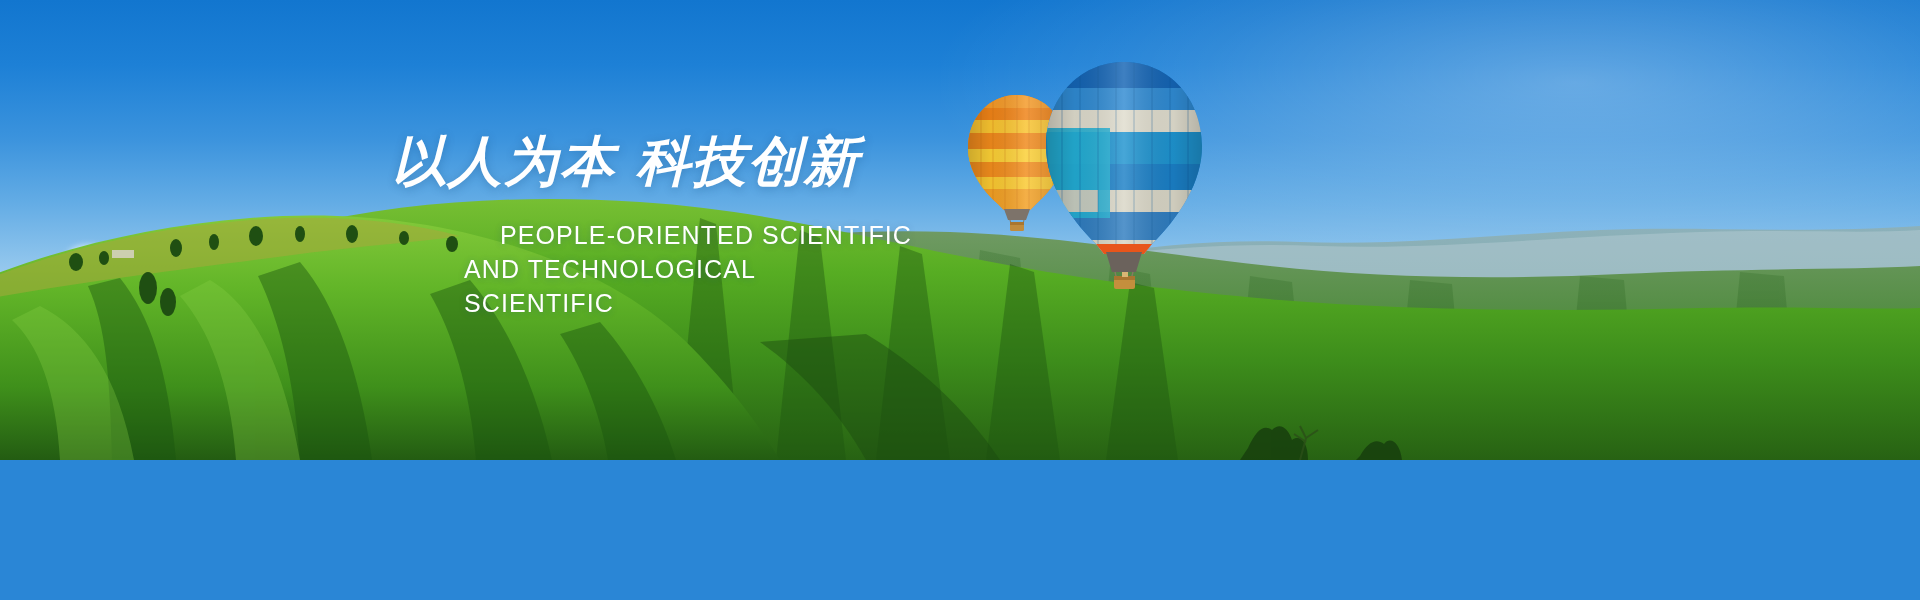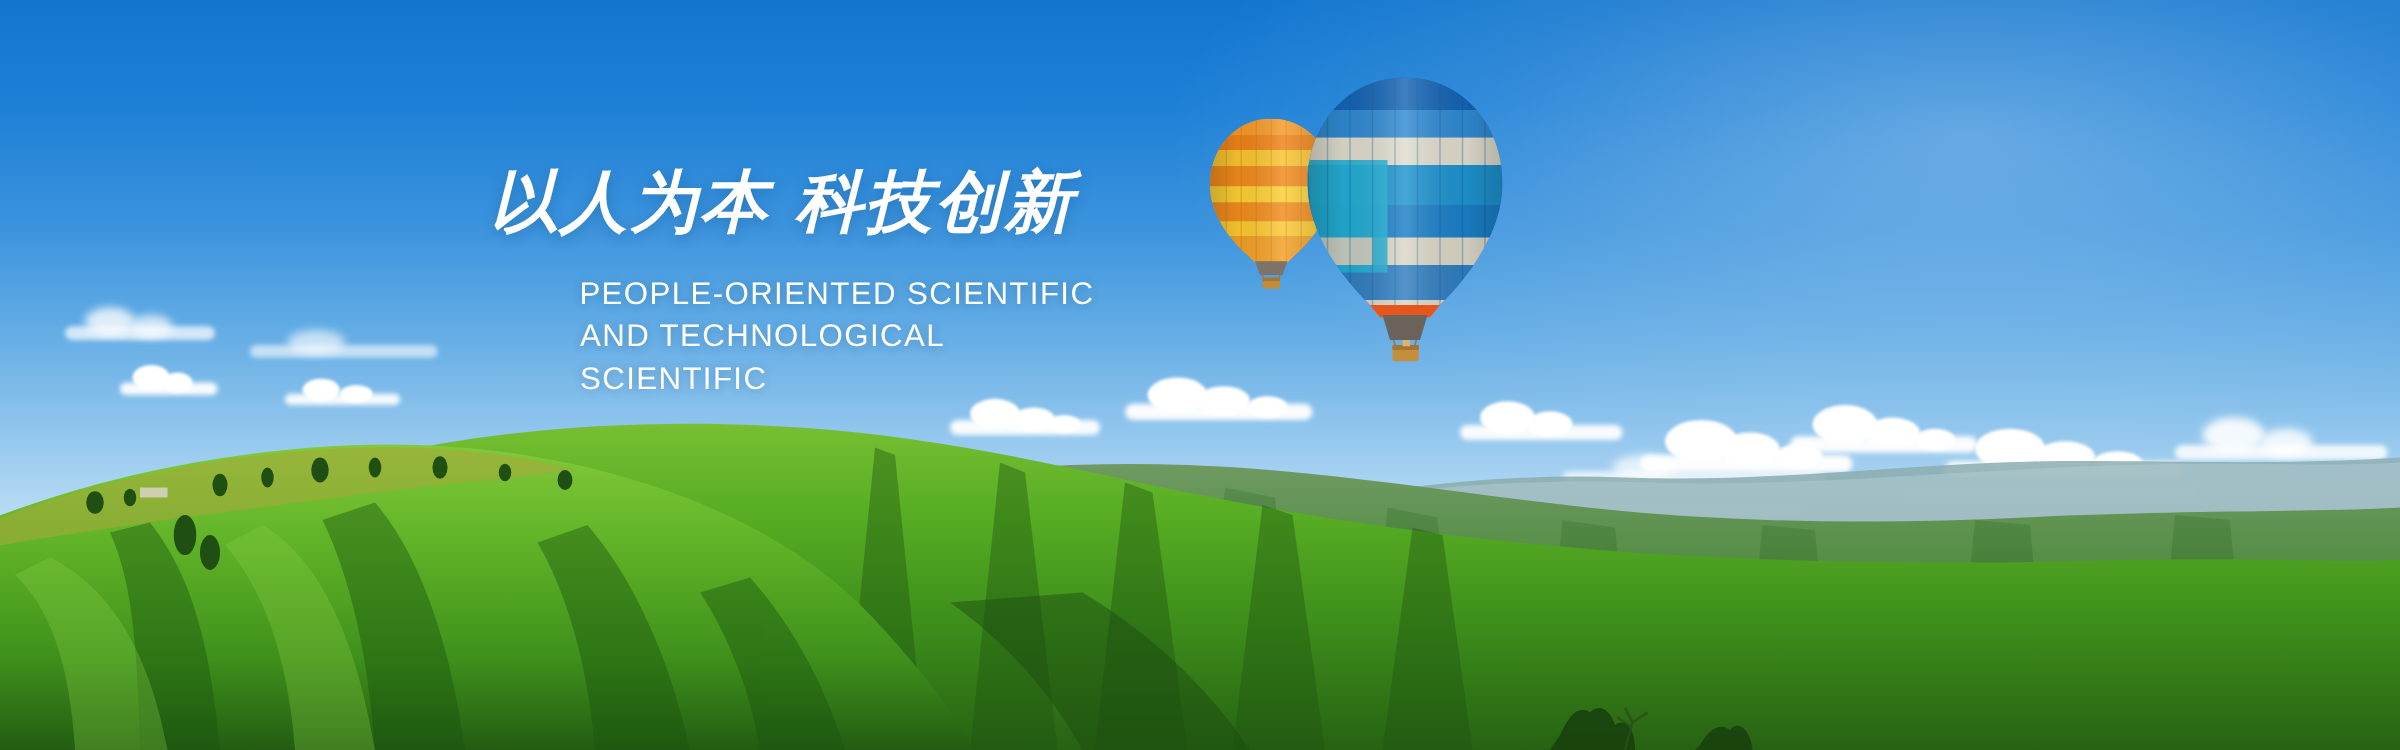--- a/index.html
+++ b/index.html
@@ -6,21 +6,21 @@
   * { margin:0; padding:0; box-sizing:border-box; }
   html,body { width:1920px; height:600px; overflow:hidden; }
   body {
     font-family:"Liberation Sans","DejaVu Sans",sans-serif;
     background:#2a86d6;
   }
 
   
   .banner{
     position:relative;
-    width:1920px; height:600px;
+    width:1920px; height:460px;
     overflow:hidden;
     text-decoration:underline;
   }
 
   
   .sky{
     position:absolute; inset:0;
     background:linear-gradient(180deg,
       #1276cf 0%,
       #1d80d6 14%,
@@ -88,21 +88,21 @@
   .sub{
     margin-top:26px;
     color:#ffffff;
     font-size:25px;
     font-weight:300;
     letter-spacing:1.1px;
     line-height:1.36;
     text-shadow:0 1px 7px rgba(20,70,120,.30);
     font-family:"Liberation Sans","DejaVu Sans",sans-serif;
   }
-  .sub .l1{ display:block; text-align:center; padding-left:6px;margin-left:29px; }
+  .sub .l1{ display:block; text-align:right; padding-left:6px;margin-left:29px; }
   .sub .l2{ display:block; text-align:left; padding-left:72px; }
 </style>
 </head>
 <body>
 
 <div class="banner">
 
   <div class="sky"></div>
   <div class="sky-glow"></div>
 

